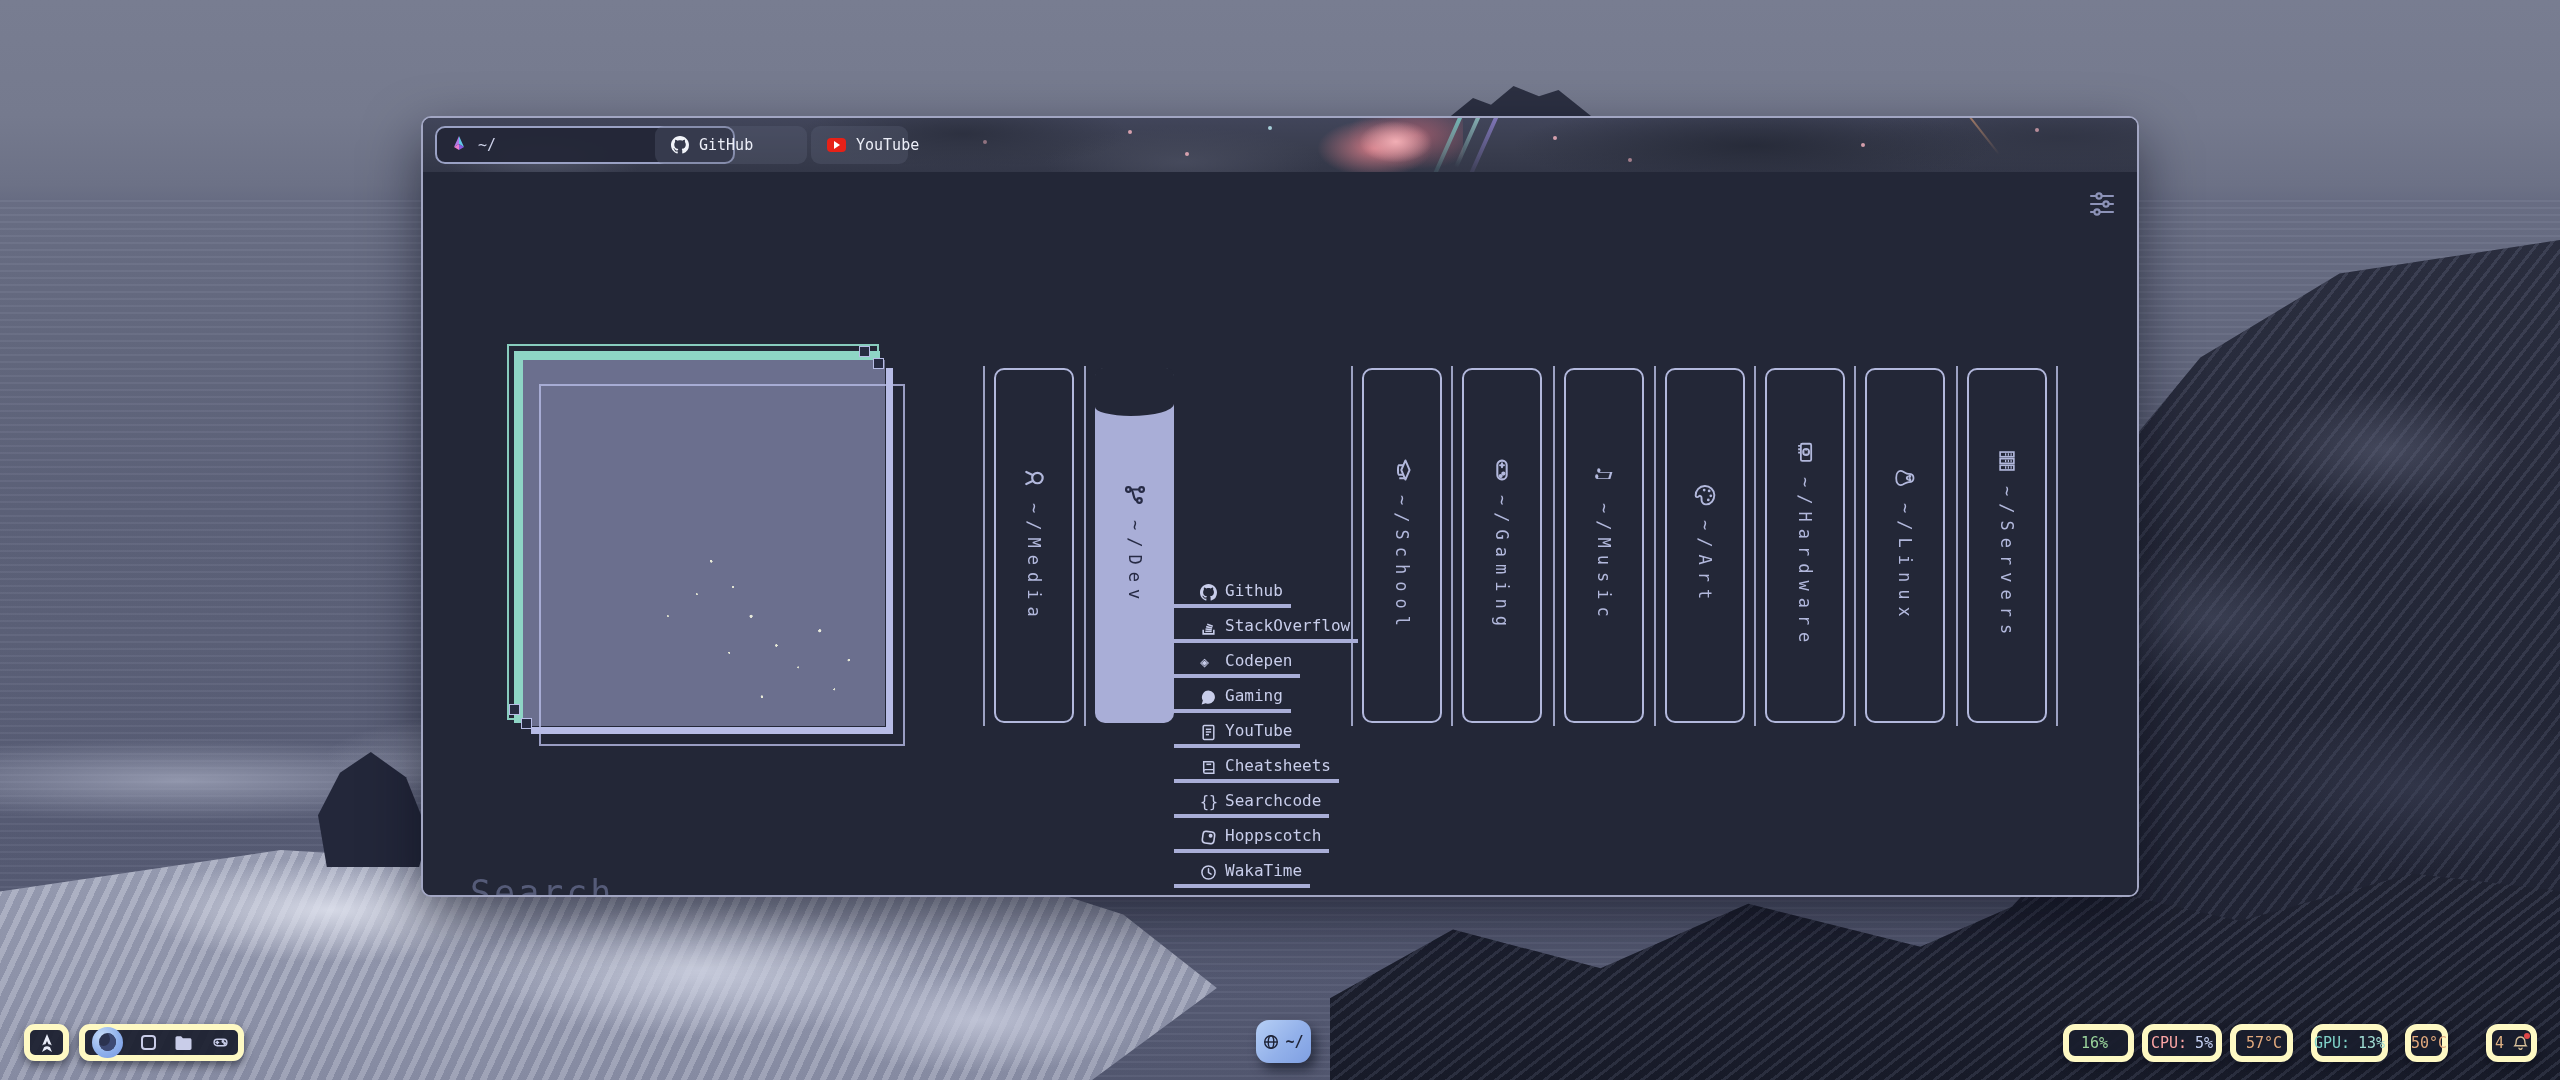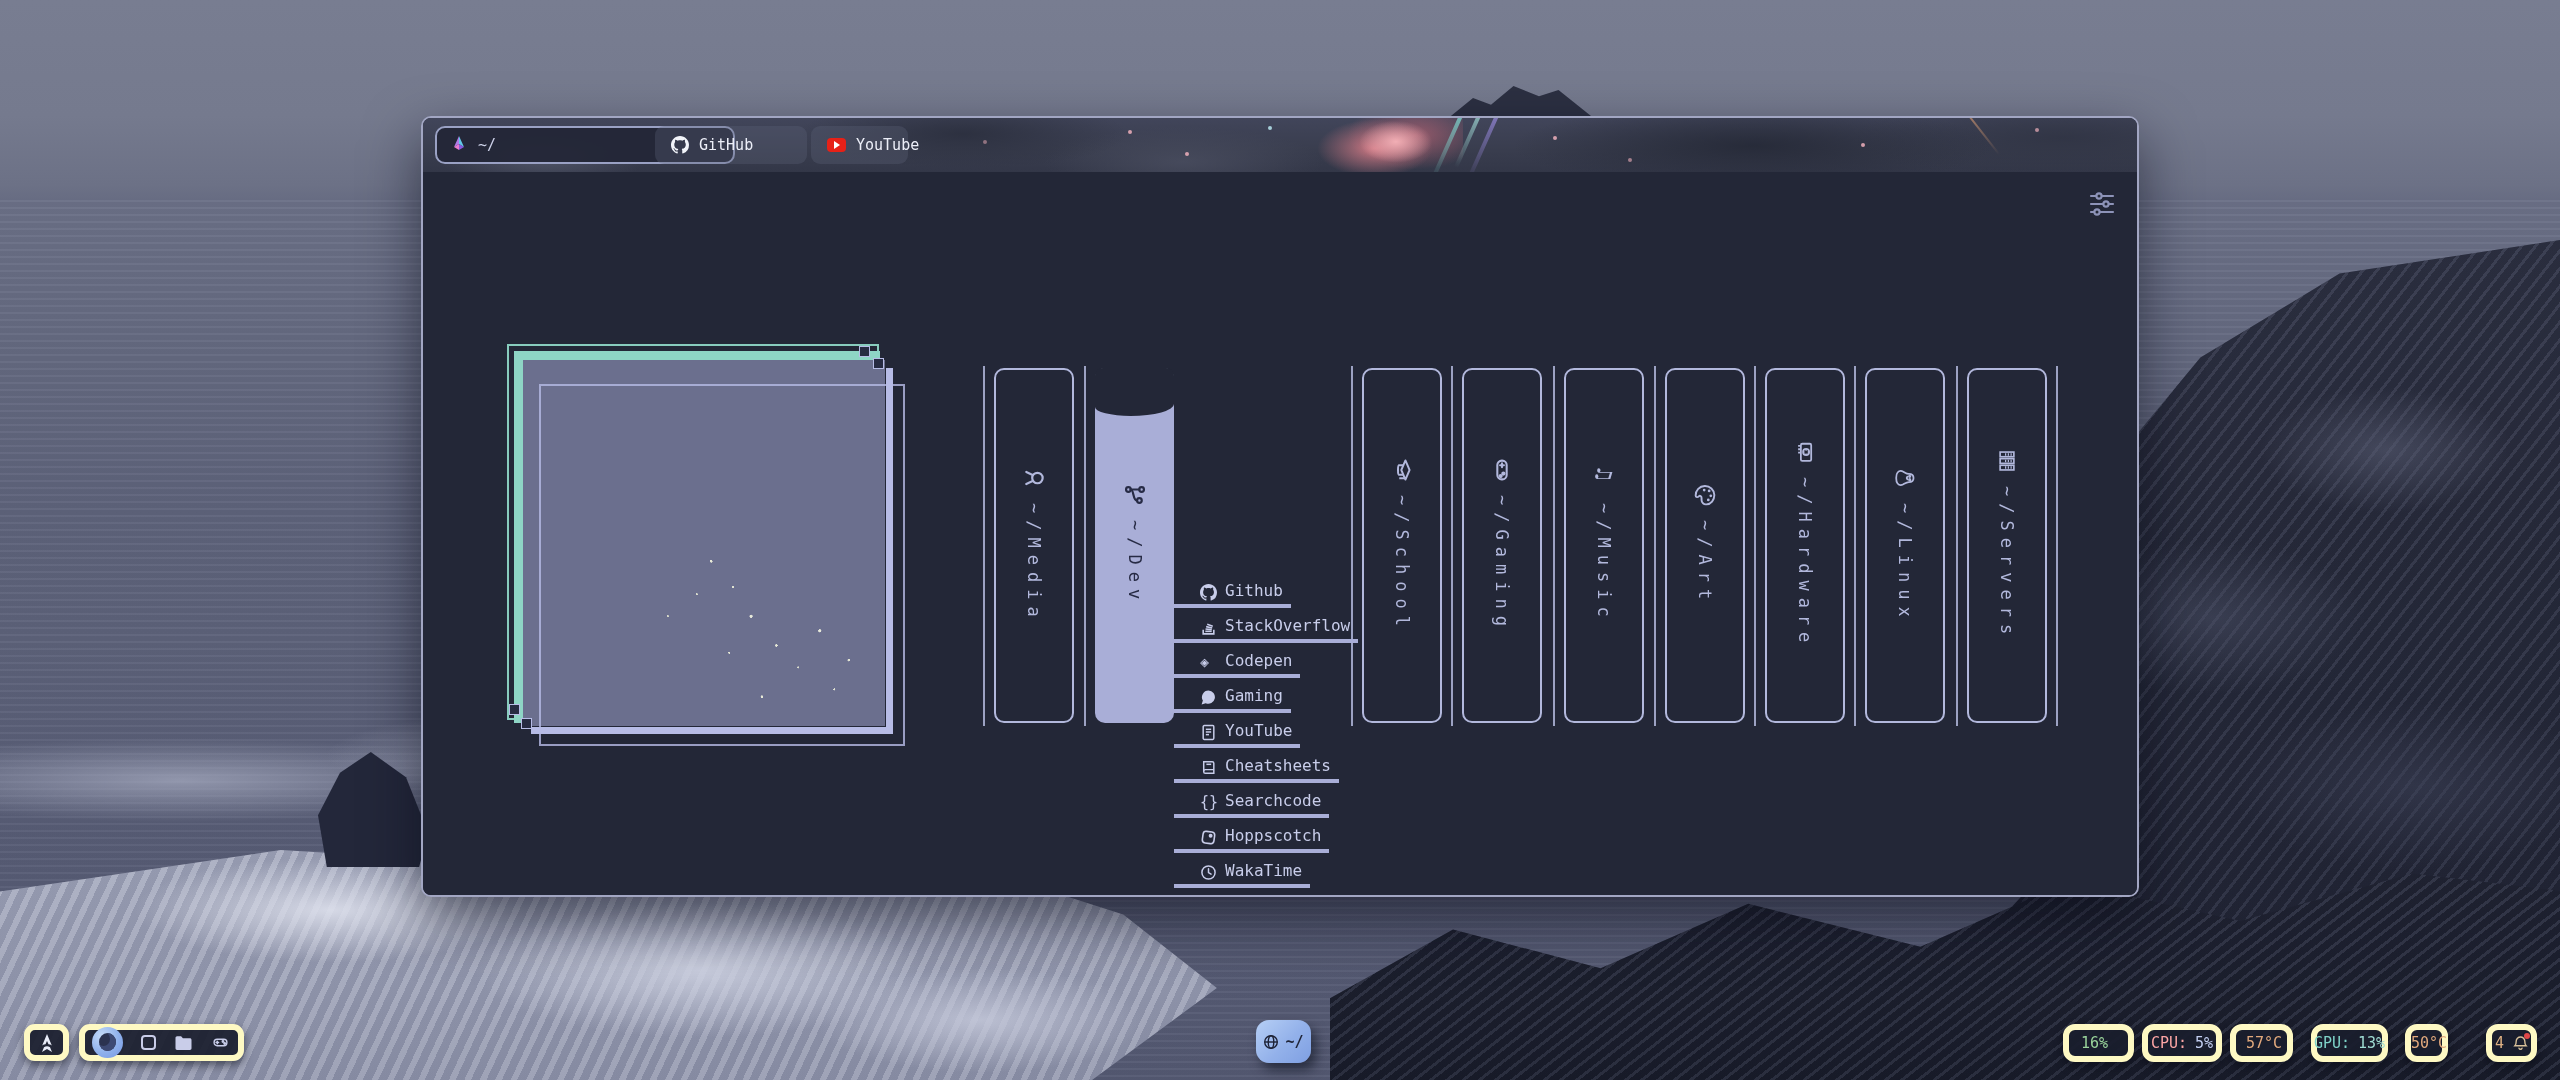--- a/index.html
+++ b/index.html
@@ -422,20 +422,21 @@
         </div>
         <div class="dev-link" style="top:490px;">
           <svg class="licon" viewBox="0 0 16 16" fill="none" stroke="currentColor" stroke-width="1.4" stroke-linecap="round">
             <circle cx="8" cy="8" r="6.2"></circle>
               <path d="M8 4.5V8l2.4 1.6"></path>
           </svg>
           <span>WakaTime</span>
         </div>
       </div>
 
+      <input class="search-input" type="text" placeholder="Search..." style="">
     </div>
   </div>
 
   <div class="tb-box launcher">
     <svg width="22" height="20" viewBox="0 0 22 20" fill="currentColor">
       <path d="M11 1 6.2 12.4c1-.6 2.2-1 3.3-1.1L11 8l1.5 3.3c1.2.1 2.3.5 3.3 1.1L11 1Zm-3 13.2L6 19l5-3 5 3-2-4.8c-1-.7-1.9-1-3-1s-2 .3-3 1Z"></path>
     </svg>
   </div>
 
   <div class="tb-box apps">

